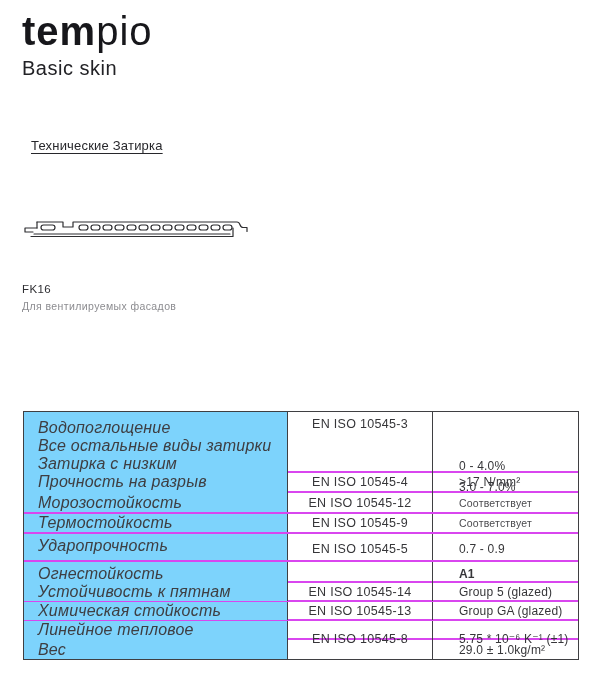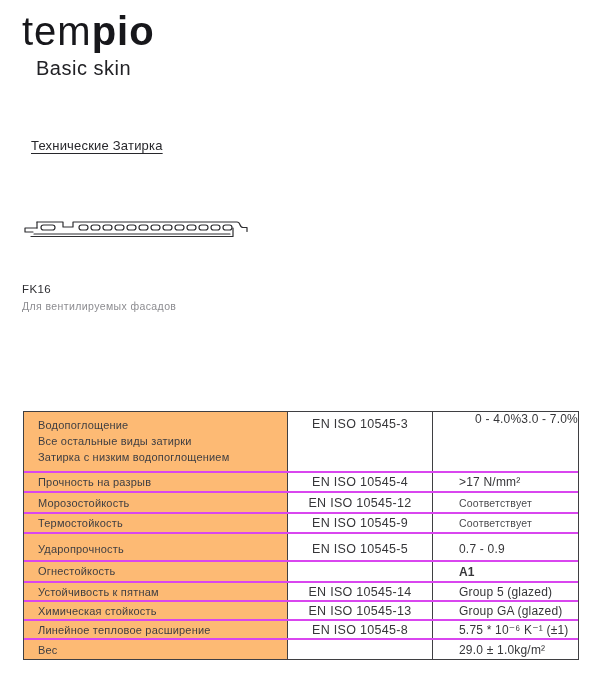--- a/index.html
+++ b/index.html
@@ -3,23 +3,23 @@
 <meta charset="utf-8">
 <style>
   * { margin:0; padding:0; box-sizing:border-box; }
   html,body { background:#ffffff; }
   body { font-family:"Liberation Sans","DejaVu Sans",sans-serif; }
   .page { position:relative; width:600px; height:700px; background:#ffffff; overflow:hidden; }
 
   
   .logo { position:absolute; left:22px; top:8px; font-size:40px; line-height:46px;
           letter-spacing:1px; color:#17171b; white-space:nowrap; }
-  .logo .b { font-weight:400; }
-  .logo .l { font-weight:700; }
-  .product { position:absolute; left:36px; top:57px; font-size:20px; font-weight:400;
+  .logo .b { font-weight:700; }
+  .logo .l { font-weight:400; }
+  .product { position:absolute; left:22px; top:57px; font-size:20px; font-weight:400;
              letter-spacing:.5px; color:#222226; }
 
   
   .section-heading { position:absolute; left:31px; top:138px; font-size:13px; font-weight:500;
                      color:#27272b; letter-spacing:.2px; text-decoration:underline;
                      text-underline-offset:3px; }
 
   
   .drawing { position:absolute; left:21px; top:214px; width:230px; height:30px; }
   .drawing svg { display:block; width:100%; height:100%; }
@@ -29,32 +29,32 @@
                   color:#2f2f33; letter-spacing:.4px;text-align:right; }
   .profile-desc { position:absolute; left:22px; top:300px; font-size:10.5px; font-weight:400;
                   color:#8c8c90; letter-spacing:.4px; }
 
   
   .spec-table { position:absolute; left:23px; top:411px; width:556px;
                 border:1px solid #3f3f42; background:#ffffff; }
   .row { display:grid; grid-template-columns:264px 145px 145px; width:100%; }
   .row + .row { border-top:2px solid #d946ef; }
   .cell { display:flex; min-width:0; }
-  .c1 { background:#fdba74; border-right:1px solid #3f3f42; padding-left:14px;
-        align-items:center; font-size:11px; color:#3e3e42; letter-spacing:.2px; }
+  .c1 { background:#7dd3fc; border-right:1px solid #3f3f42; padding-left:14px;
+        align-items:center; font-size:16px; color:#3e3e42; letter-spacing:.2px;font-style:italic; }
   .c2 { border-right:1px solid #3f3f42; justify-content:center; align-items:center;
         font-size:12.5px; color:#363639; letter-spacing:.3px; }
   .c3 { padding-left:26px; align-items:center; font-size:12px; color:#363639; letter-spacing:.2px; }
   .val-small { font-size:10.5px; color:#4a4a4e; }
 
   .r1 { height:59px; }
   .r1 .c1 { flex-direction:column; align-items:flex-start; justify-content:space-between;
             padding-top:7px; padding-bottom:8px; }
   .r1 .c2 { align-items:flex-start; padding-top:5px; }
-  .r1 .c3 { align-items:flex-start; justify-content:flex-end;
+  .r1 .c3 { flex-direction:column; align-items:flex-start; justify-content:flex-end;
             padding-bottom:5px; row-gap:7px; }
   .r2 { height:20px; }
   .r3 { height:21px; }
   .r4 { height:20px; }
   .r5 { height:28px; }
   .r5 .c2, .r5 .c3 { align-items:center; }
   .r5 .c2 { padding-top:3px; }
   .r5 .c3 { padding-top:3px; }
   .r5 .c1 { align-items:flex-end; padding-bottom:5px; }
   .r6 { height:21px; }

